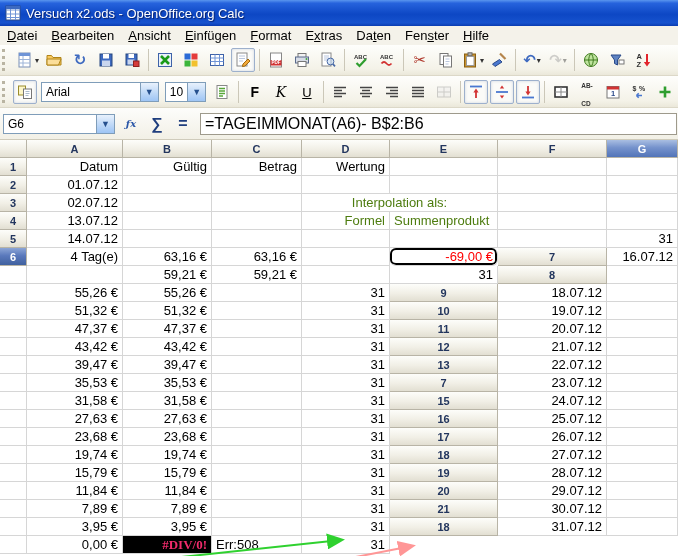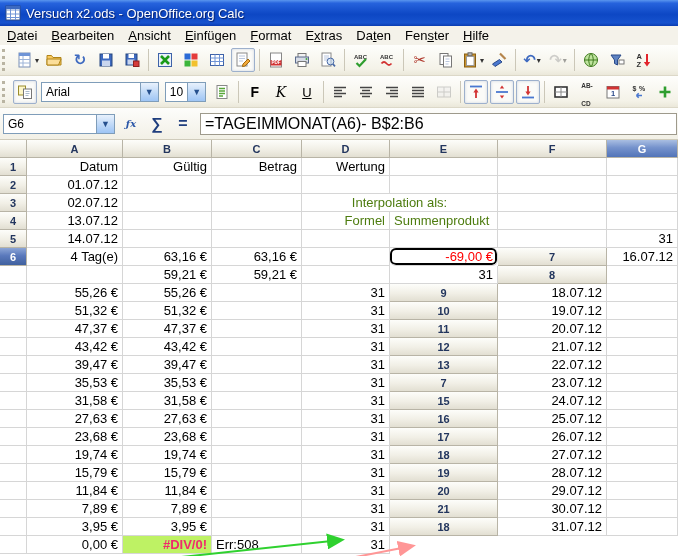--- a/index.html
+++ b/index.html
@@ -64,21 +64,21 @@
     display:flex;align-items:center;justify-content:center;box-sizing:border-box;}
   .hcell.colsel{background:linear-gradient(180deg,#A9BEE2 0%,#7592CC 45%,#5274B8 100%);color:#fff;}
   .hcell.rowsel{background:linear-gradient(180deg,#8CA5D6 0%,#5A79BC 45%,#40619F 100%);color:#fff;}
   .c{border-right:1px solid #D6D6D6;border-bottom:1px solid #D6D6D6;padding:0 4px;
     display:flex;align-items:center;justify-content:flex-end;white-space:nowrap;overflow:hidden;
     box-sizing:border-box;color:#000;}
   .c.left{justify-content:flex-start;}
   .c.pink{color:#4d7c0f;}
   .c.center{justify-content:center;overflow:visible;}
   .c.red{color:#FF0000;border-radius:6px;}
-  .c.errcell{background:#bef264;color:#F02B6B;font-weight:bold;}
+  .c.errcell{background:#000000;color:#F02B6B;font-weight:bold;font-family:Liberation Serif, serif;}
   .c.selcell{box-shadow:inset 0 0 0 2px #000;position:relative;z-index:2;}
 
   
   .overlay{position:absolute;top:0;left:0;width:678px;height:556px;pointer-events:none;z-index:5;}
 
   
   .ticon{font-weight:bold;color:#333;text-align:center;line-height:6px;font-size:6.5px;}
 </style>
 </head>
 <body>

